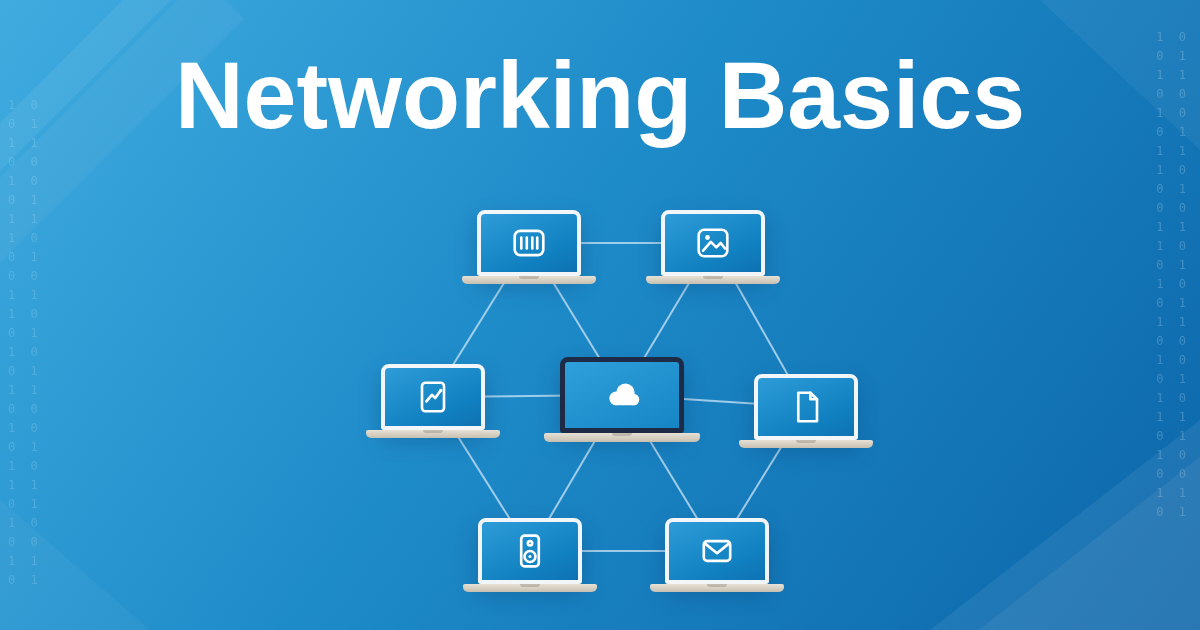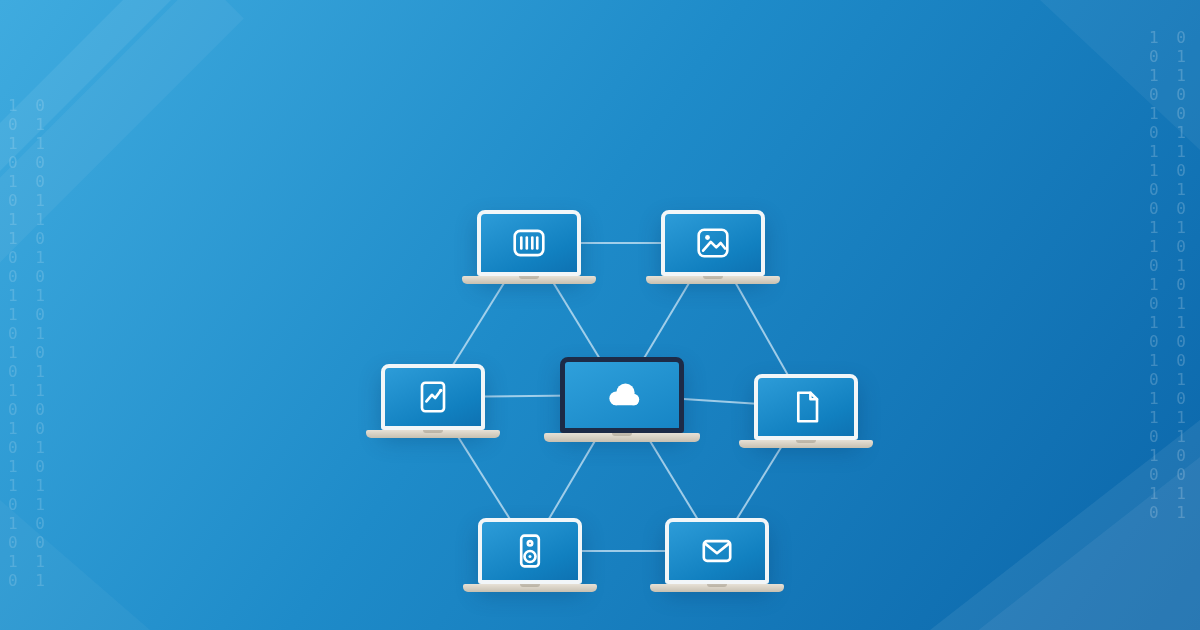--- a/index.html
+++ b/index.html
@@ -20,21 +20,21 @@
   
   .stripe{position:absolute;pointer-events:none;}
   .s1{width:420px;height:34px;transform:rotate(-45deg);left:-120px;top:40px;background:rgba(255,255,255,.07);}
   .s2{width:460px;height:60px;transform:rotate(-45deg);left:-170px;top:130px;background:rgba(255,255,255,.05);}
   .s3{width:900px;height:150px;transform:rotate(-38deg);right:-280px;bottom:-130px;background:rgba(255,255,255,.06);}
   .s4{right:0;top:0;width:160px;height:150px;clip-path:polygon(100% 0,100% 100%,0 0);background:rgba(255,255,255,.05);}
   .s5{right:0;bottom:0;width:270px;height:210px;clip-path:polygon(100% 100%,100% 0,0 100%);background:rgba(255,255,255,.07);}
   .s6{left:0;bottom:0;width:150px;height:130px;clip-path:polygon(0 100%,100% 100%,0 0);background:rgba(255,255,255,.04);}
   
   .binary{
-    position:absolute;font-family:"DejaVu Sans Mono",monospace;font-size:16px;line-height:19px;
+    position:absolute;font-family:"DejaVu Sans Mono",monospace;font-size:12px;line-height:19px;
     letter-spacing:4px;color:rgba(255,255,255,.16);white-space:pre-line;user-select:none;pointer-events:none;
   }
   .binary.left{left:8px;top:96px;}
   .binary.right{right:10px;top:28px;color:rgba(255,255,255,.20);}
   
   .title{
     position:absolute;top:46px;left:0;right:0;margin:0;text-align:center;
     font-size:95px;line-height:1.05;font-weight:700;color:#ffffff;letter-spacing:0;
   }
   
@@ -122,20 +122,21 @@
 1 0
 0 1
 1 0
 1 1
 0 1
 1 0
 0 0
 1 1
 0 1</div>
 
+  <h1 class="title">Networking Basics</h1>
 
   <svg class="lines" viewBox="0 0 1200 630">
       <line x1="529" y1="243" x2="713" y2="243"></line>
       <line x1="713" y1="243" x2="806" y2="407"></line>
       <line x1="806" y1="407" x2="717" y2="551"></line>
       <line x1="717" y1="551" x2="530" y2="551"></line>
       <line x1="530" y1="551" x2="433" y2="397"></line>
       <line x1="433" y1="397" x2="529" y2="243"></line>
       <line x1="622" y1="395" x2="529" y2="243"></line>
       <line x1="622" y1="395" x2="713" y2="243"></line>

